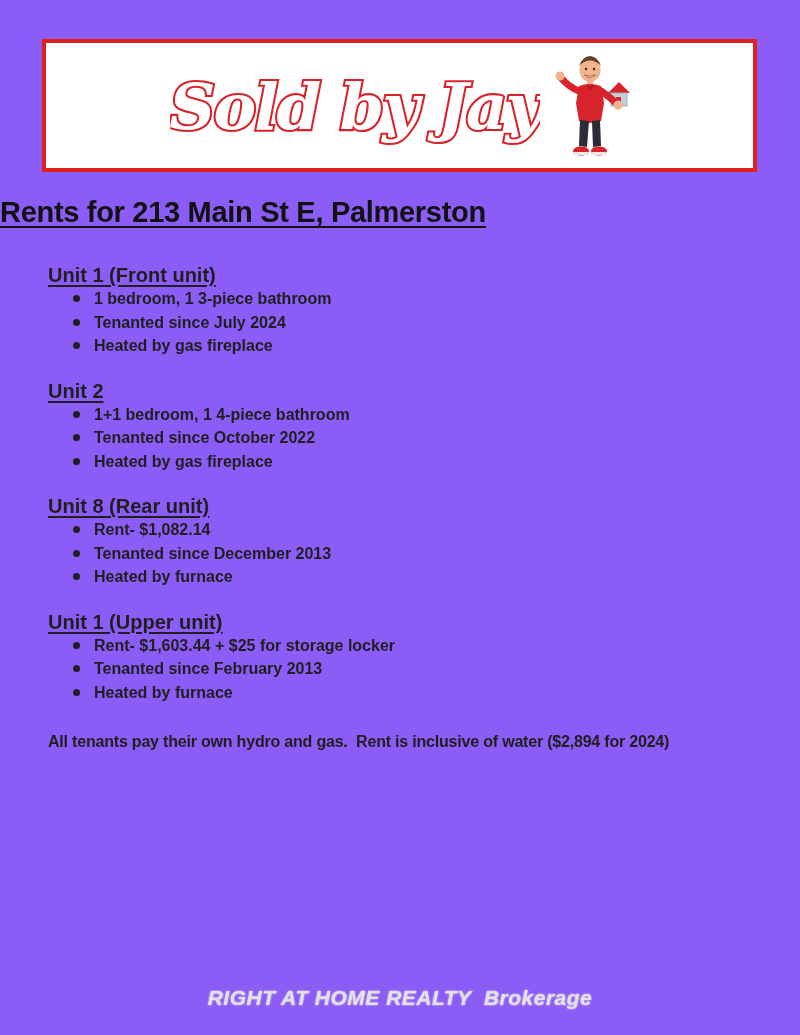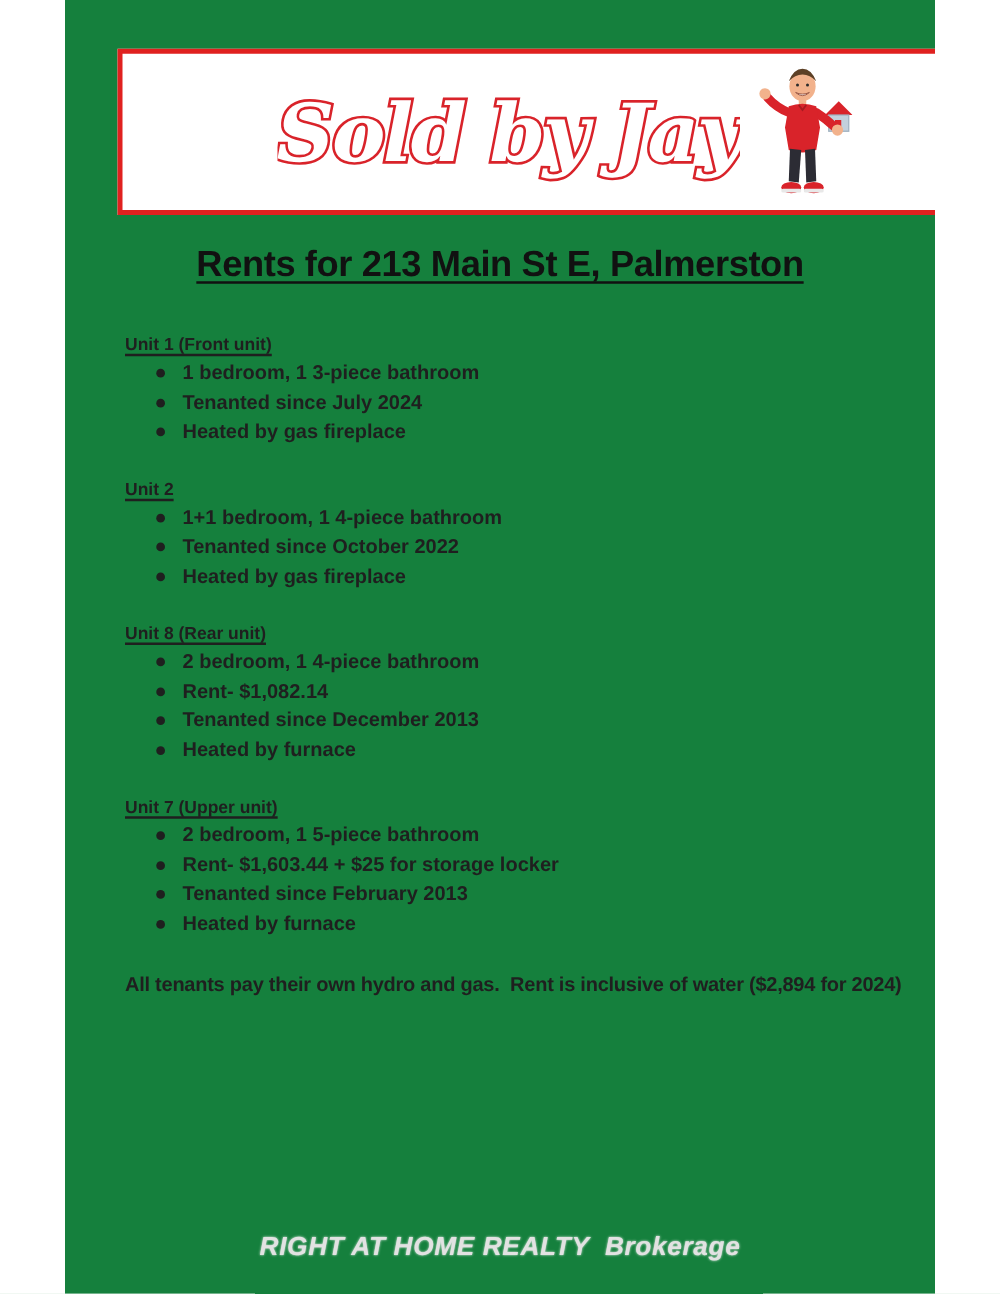--- a/index.html
+++ b/index.html
@@ -1,22 +1,22 @@
 <!DOCTYPE html>
 <html><head>
 <meta charset="utf-8">
 <style>
   * { margin: 0; padding: 0; box-sizing: border-box; }
   html, body { background: #ffffff; }
   .page {
     position: relative;
-    width: 696px;
+    width: 800px;
     height: 1035px;
     margin: 0 auto;
-    background: #15803d;
+    background: #8b5cf6;
     font-family: "Liberation Sans", sans-serif;
     color: #1f1f1f;
     overflow: hidden;
   }
   
   .logo-box {
     position: absolute;
     left: 42px; top: 39px;
     width: 715px; height: 133px;
     border: 4px solid #e0211f;
@@ -26,40 +26,40 @@
     justify-content: center;
     gap: 12px;
   }
   .logo-script svg { display: block; }
   .mascot { margin-top: 4px; }
   
   .doc-title {
     position: absolute;
     left: 0; top: 196px;
     width: 100%;
-    text-align: center;
+    text-align: left;
     font-size: 29px;
     font-weight: bold;
     letter-spacing: -0.3px;
     text-decoration: underline;
     text-decoration-thickness: 2px;
     text-underline-offset: 4px;
     color: #111111;
   }
   
   .content {
     position: absolute;
     left: 48px; top: 263px;
     width: 710px;
     font-size: 16px;
     font-weight: bold;
   }
   .unit-section { margin-bottom: 21px; }
   .unit-heading {
-    font-size: 14px;
+    font-size: 20px;
     font-weight: bold;
     line-height: 24px;
     text-decoration: underline;
     text-decoration-thickness: 1.5px;
     text-underline-offset: 3px;
   }
   .unit-list { list-style: none; }
   .unit-list li {
     position: relative;
     padding-left: 46px;
@@ -159,31 +159,29 @@
       <ul class="unit-list">
         <li>1+1 bedroom, 1 4-piece bathroom</li>
         <li>Tenanted since October 2022</li>
         <li>Heated by gas fireplace</li>
       </ul>
     </div>
 
     <div class="unit-section">
       <div class="unit-heading">Unit 8 (Rear unit)</div>
       <ul class="unit-list">
-        <li>2 bedroom, 1 4-piece bathroom</li>
         <li>Rent- $1,082.14</li>
         <li>Tenanted since December 2013</li>
         <li>Heated by furnace</li>
       </ul>
     </div>
 
     <div class="unit-section">
-      <div class="unit-heading">Unit 7 (Upper unit)</div>
+      <div class="unit-heading">Unit 1 (Upper unit)</div>
       <ul class="unit-list">
-        <li>2 bedroom, 1 5-piece bathroom</li>
         <li>Rent- $1,603.44 + $25 for storage locker</li>
         <li>Tenanted since February 2013</li>
         <li>Heated by furnace</li>
       </ul>
     </div>
 
     <div class="footer-note">All tenants pay their own hydro and gas.  Rent is inclusive of water ($2,894 for 2024)</div>
   </div>
 
   <div class="watermark">RIGHT AT HOME REALTY  Brokerage</div>

